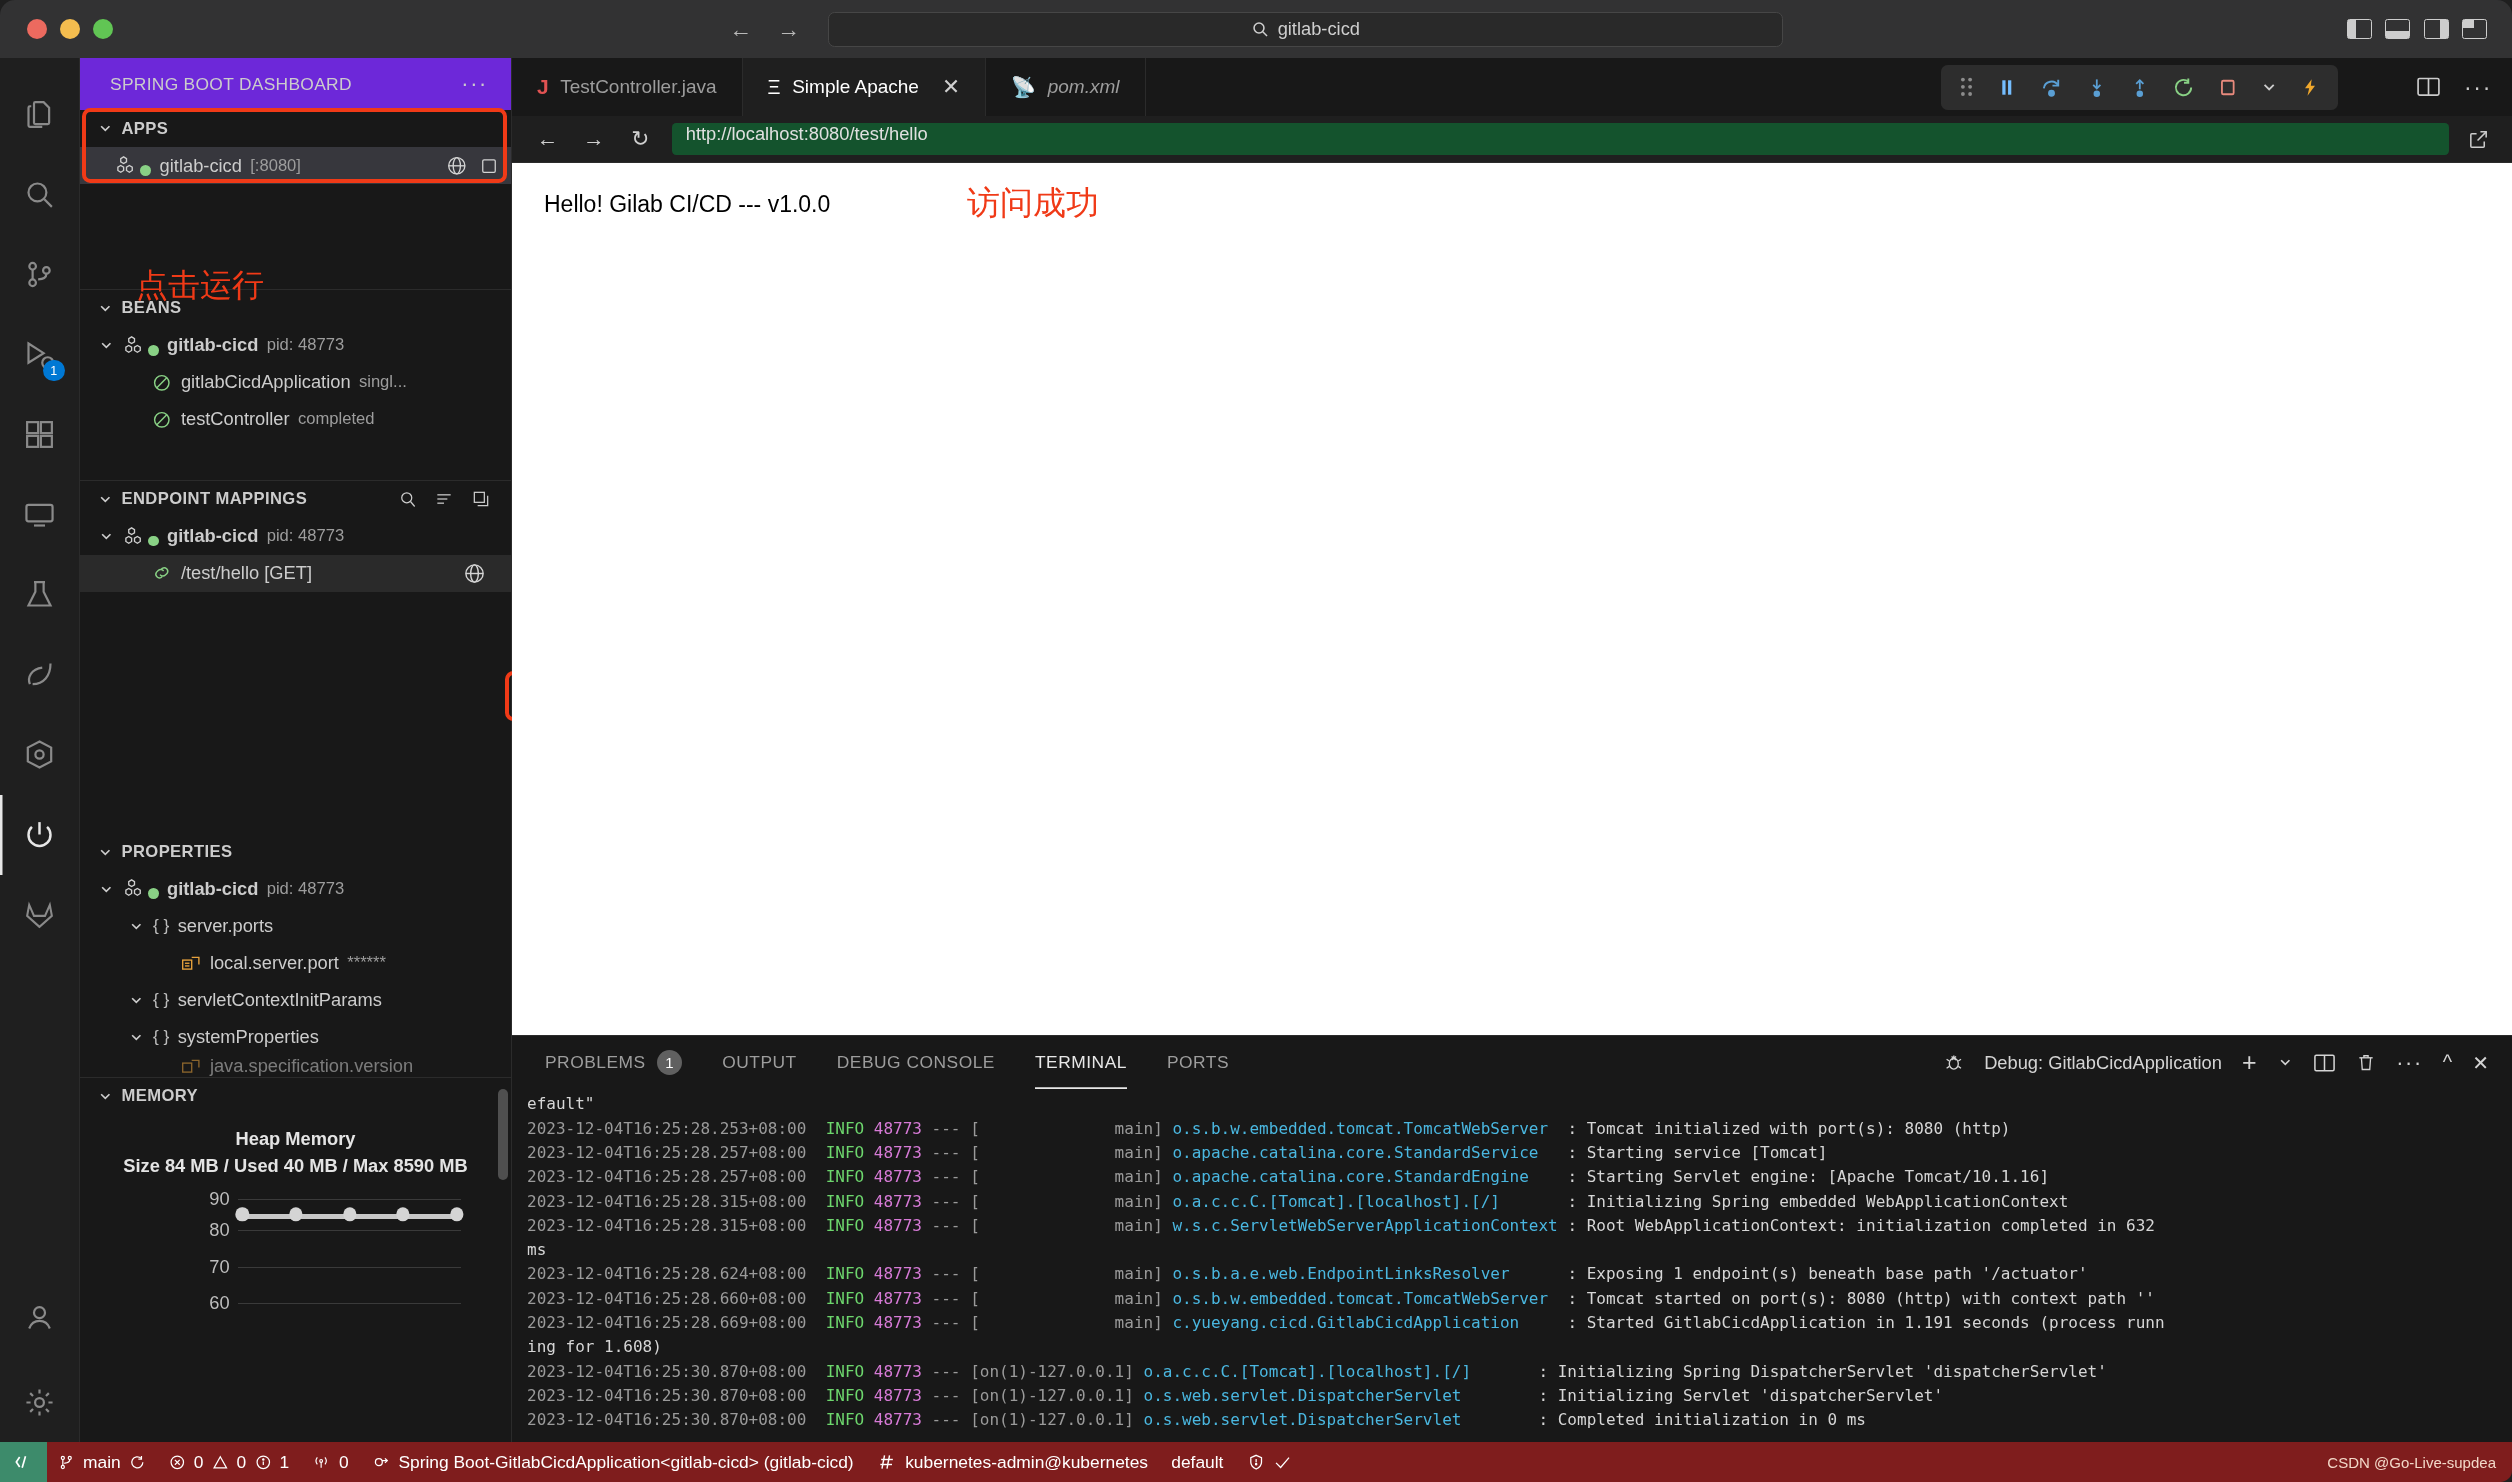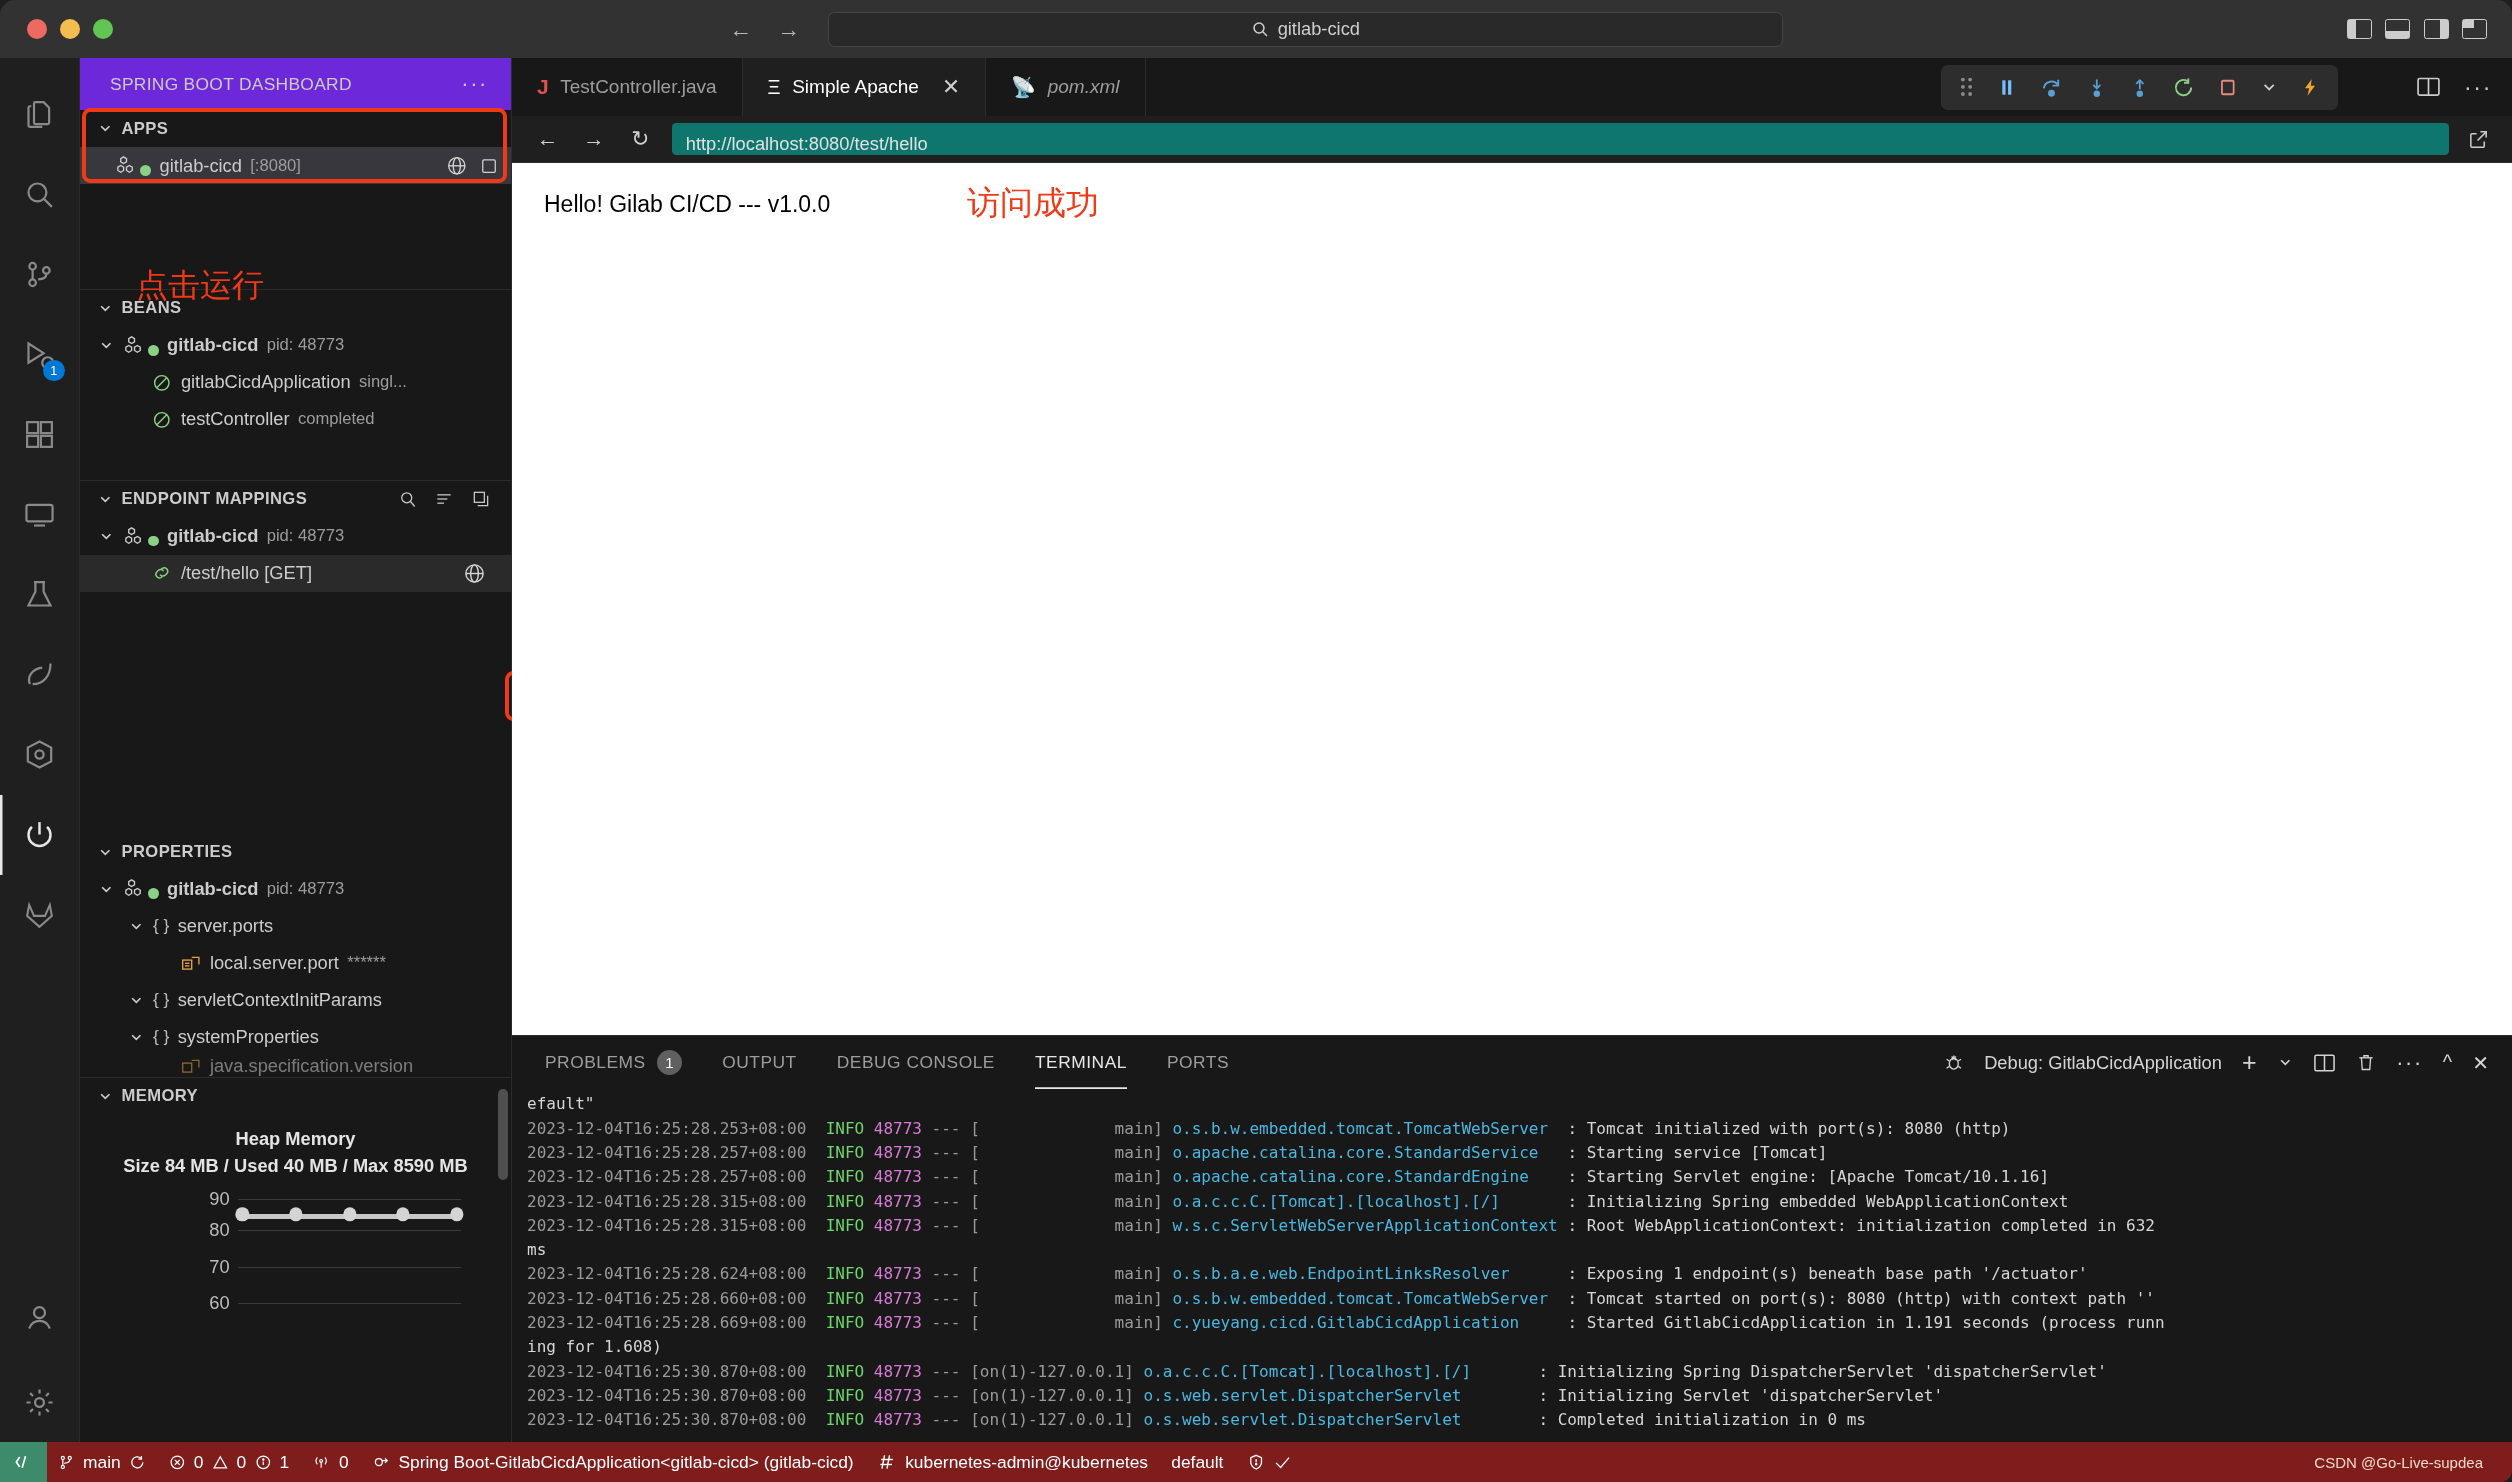--- a/index.html
+++ b/index.html
@@ -148,22 +148,22 @@
     display:flex; align-items:center; gap:21.6px; padding:0 18.3px;
   }
   .tb-right { position:absolute; right:20px; top:6.6px; height:45px; display:flex; align-items:center; gap:23px; color:#cccccc;}
 
   .browserbar {
     height:47px; background:#1f1f1f; display:flex; align-items:center; gap:18.3px;
     padding: 0 21.6px; border-bottom: 0.8px solid #2b2b2b;
   }
   .browserbar .nav { color:#cfcfcf; font-size:21.6px; width:28px; text-align:center;}
   .urlbox {
-    flex:1; height:32px; background:#0f766e; border-radius:4.2px;
-    display:flex; align-items:flex-end; padding:0 13.3px; color:#e0e0e0; font-size:18.3px;
+    flex:1; height:32px; background:#14532d; border-radius:4.2px;
+    display:flex; align-items:flex-start; padding:0 13.3px; color:#e0e0e0; font-size:18.3px;
   }
   .browsercontent { flex:1; background:#ffffff; position:relative; padding: 28px 32px; }
   .hello { color:#000; font-size:23px; font-family:"Liberation Sans", sans-serif;}
   .ok-note { position:absolute; left:455px; top:18.3px; color:#f03a17; font-size:33px; font-family:"DejaVu Sans",sans-serif;}
 
   
   .panel { height:407px; flex:0 0 407px; background:#181818; display:flex; flex-direction:column; border-top:0.8px solid #2b2b2b;}
   .panel-head { height:53px; display:flex; align-items:center; padding:0 23px 0 33px; position:relative; }
   .ptab { color:#9d9d9d; font-size:17.4px; letter-spacing:0.5px; margin-right:40px; display:flex; align-items:center; gap:11.6px; height:53px; }
   .ptab.active { color:#e7e7e7; box-shadow: inset 0 -1.7px 0 #e7e7e7;}
@@ -179,21 +179,21 @@
   .t-msg { color:#d6d6d6; }
 
   
   .statusbar {
     height:40px; flex:0 0 40px; background:#7f1d1d; display:flex; align-items:center;
     color:#ffffff; font-size:17.4px;
     border-bottom-left-radius:11.6px; border-bottom-right-radius:11.6px;
   }
   .sb-remote { background:#3d8b6b; height:40px; display:flex; align-items:center; padding:0 13.3px; }
   .sb-item { display:flex; align-items:center; gap:8.3px; padding:0 11.6px; white-space:nowrap;}
-  .sb-right { margin-left:auto; display:flex; align-items:center; gap:15px; padding-right:29px; color:#f3d8c8; font-size:15px;}
+  .sb-right { margin-left:auto; display:flex; align-items:center; gap:15px; padding-right:16px; color:#f3d8c8; font-size:15px;}
   svg { display:block; }
 </style>
 </head>
 <body>
 
 <div class="window">
 
   <div class="titlebar">
     <div class="traffic">
       <div class="dot red"></div>

